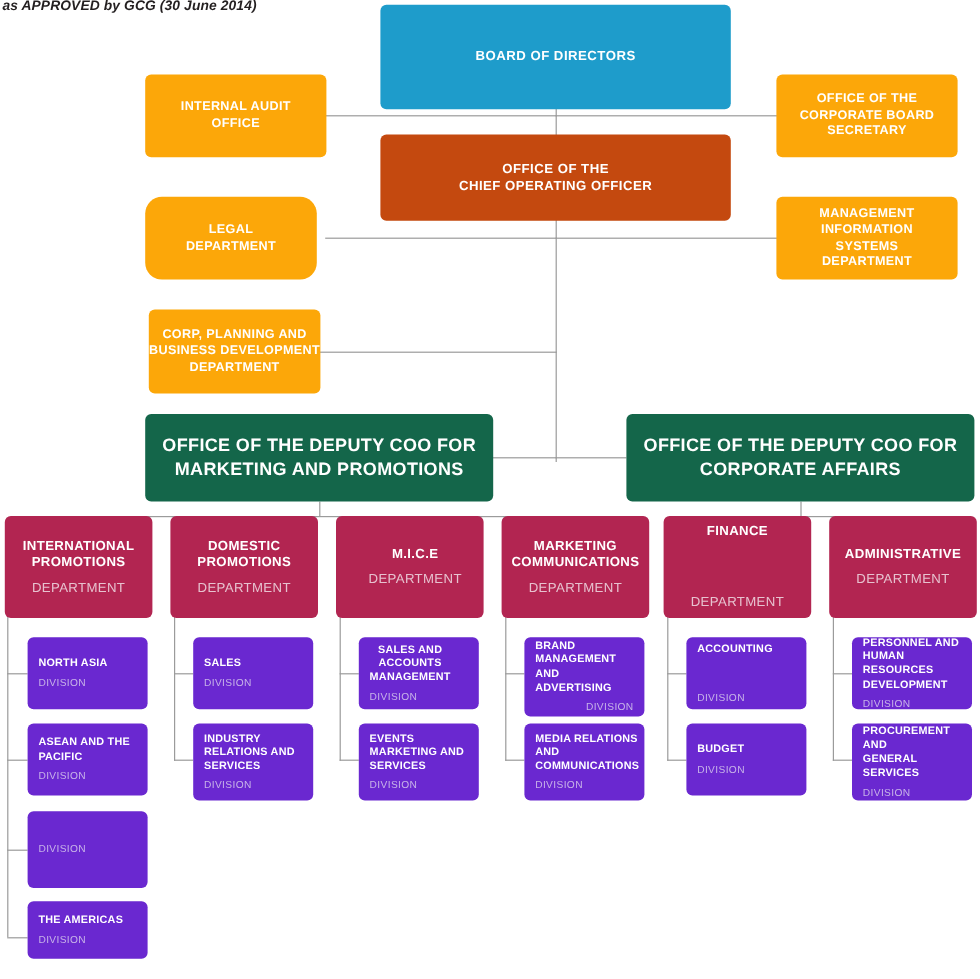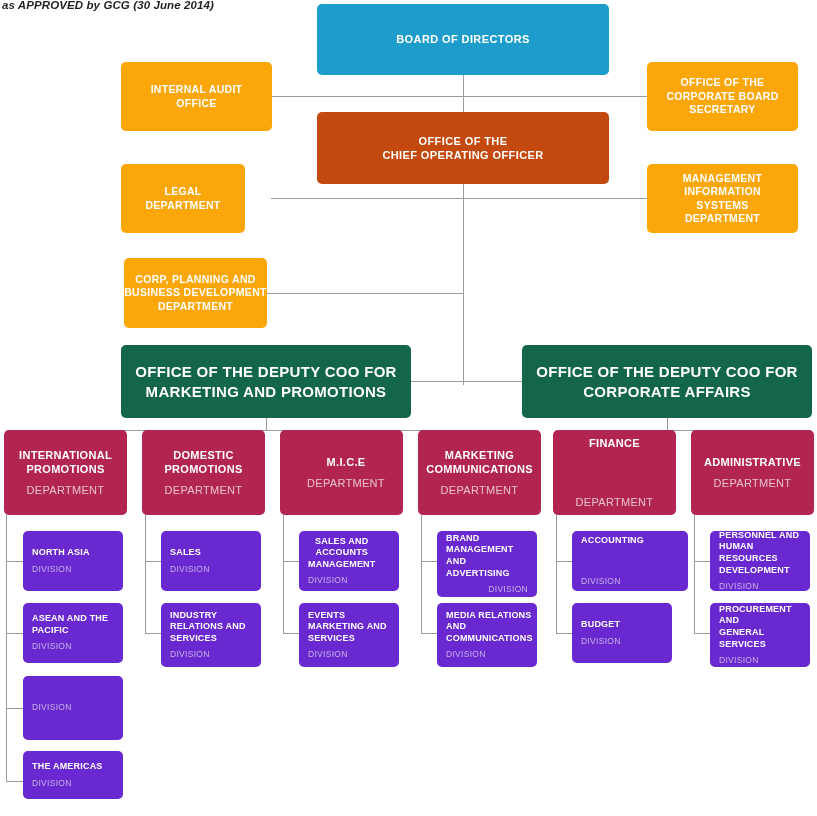--- a/index.html
+++ b/index.html
@@ -133,35 +133,35 @@
   <div class="line h" style="left:421px; top:633px; width:16px;"></div>
 
   <div class="line v" style="left:556px; top:509px; height:125px;"></div>
   <div class="line h" style="left:556px; top:561px; width:16px;"></div>
   <div class="line h" style="left:556px; top:633px; width:16px;"></div>
 
   <div class="line v" style="left:694px; top:509px; height:125px;"></div>
   <div class="line h" style="left:694px; top:561px; width:16px;"></div>
   <div class="line h" style="left:694px; top:633px; width:16px;"></div>
 
-  <div class="box center board" style="left:317px; top:4px; width:292px; height:71px;justify-content:center;">
+  <div class="box center board" style="left:317px; top:4px; width:292px; height:87px;justify-content:center;">
     <div class="title">BOARD OF DIRECTORS</div>
   </div>
 
   <div class="box center coo" style="left:317px; top:112px; width:292px; height:72px;">
     <div class="title">OFFICE OF THE
 CHIEF OPERATING OFFICER</div>
   </div>
 
   <div class="box center orange" style="left:121px; top:62px; width:151px; height:69px;">
     <div class="title">INTERNAL  AUDIT
 OFFICE</div>
   </div>
 
-  <div class="box center orange" style="left:121px; top:164px; width:124px; height:69px;">
+  <div class="box center orange" style="left:121px; top:164px; width:143px; height:69px;border-radius:14px;">
     <div class="title">LEGAL
 DEPARTMENT</div>
   </div>
 
   <div class="box center orange" style="left:124px; top:258px; width:143px; height:70px;">
     <div class="title">CORP, PLANNING AND
 BUSINESS DEVELOPMENT
 DEPARTMENT</div>
   </div>
 
@@ -268,21 +268,21 @@
 ADVERTISING</div>
     <div class="sub">DIVISION</div>
   </div>
   <div class="box left div" style="left:437px; top:603px; width:100px; height:64px;">
     <div class="title">MEDIA RELATIONS
 AND
 COMMUNICATIONS</div>
     <div class="sub">DIVISION</div>
   </div>
 
-  <div class="box left div" style="left:572px; top:531px; width:116px; height:60px;gap:24px;">
+  <div class="box left div" style="left:572px; top:531px; width:100px; height:60px;gap:24px;">
     <div class="title">ACCOUNTING</div>
     <div class="sub">DIVISION</div>
   </div>
   <div class="box left div" style="left:572px; top:603px; width:100px; height:60px;">
     <div class="title">BUDGET</div>
     <div class="sub">DIVISION</div>
   </div>
 
   <div class="box left div" style="left:710px; top:531px; width:100px; height:60px;">
     <div class="title">PERSONNEL AND

